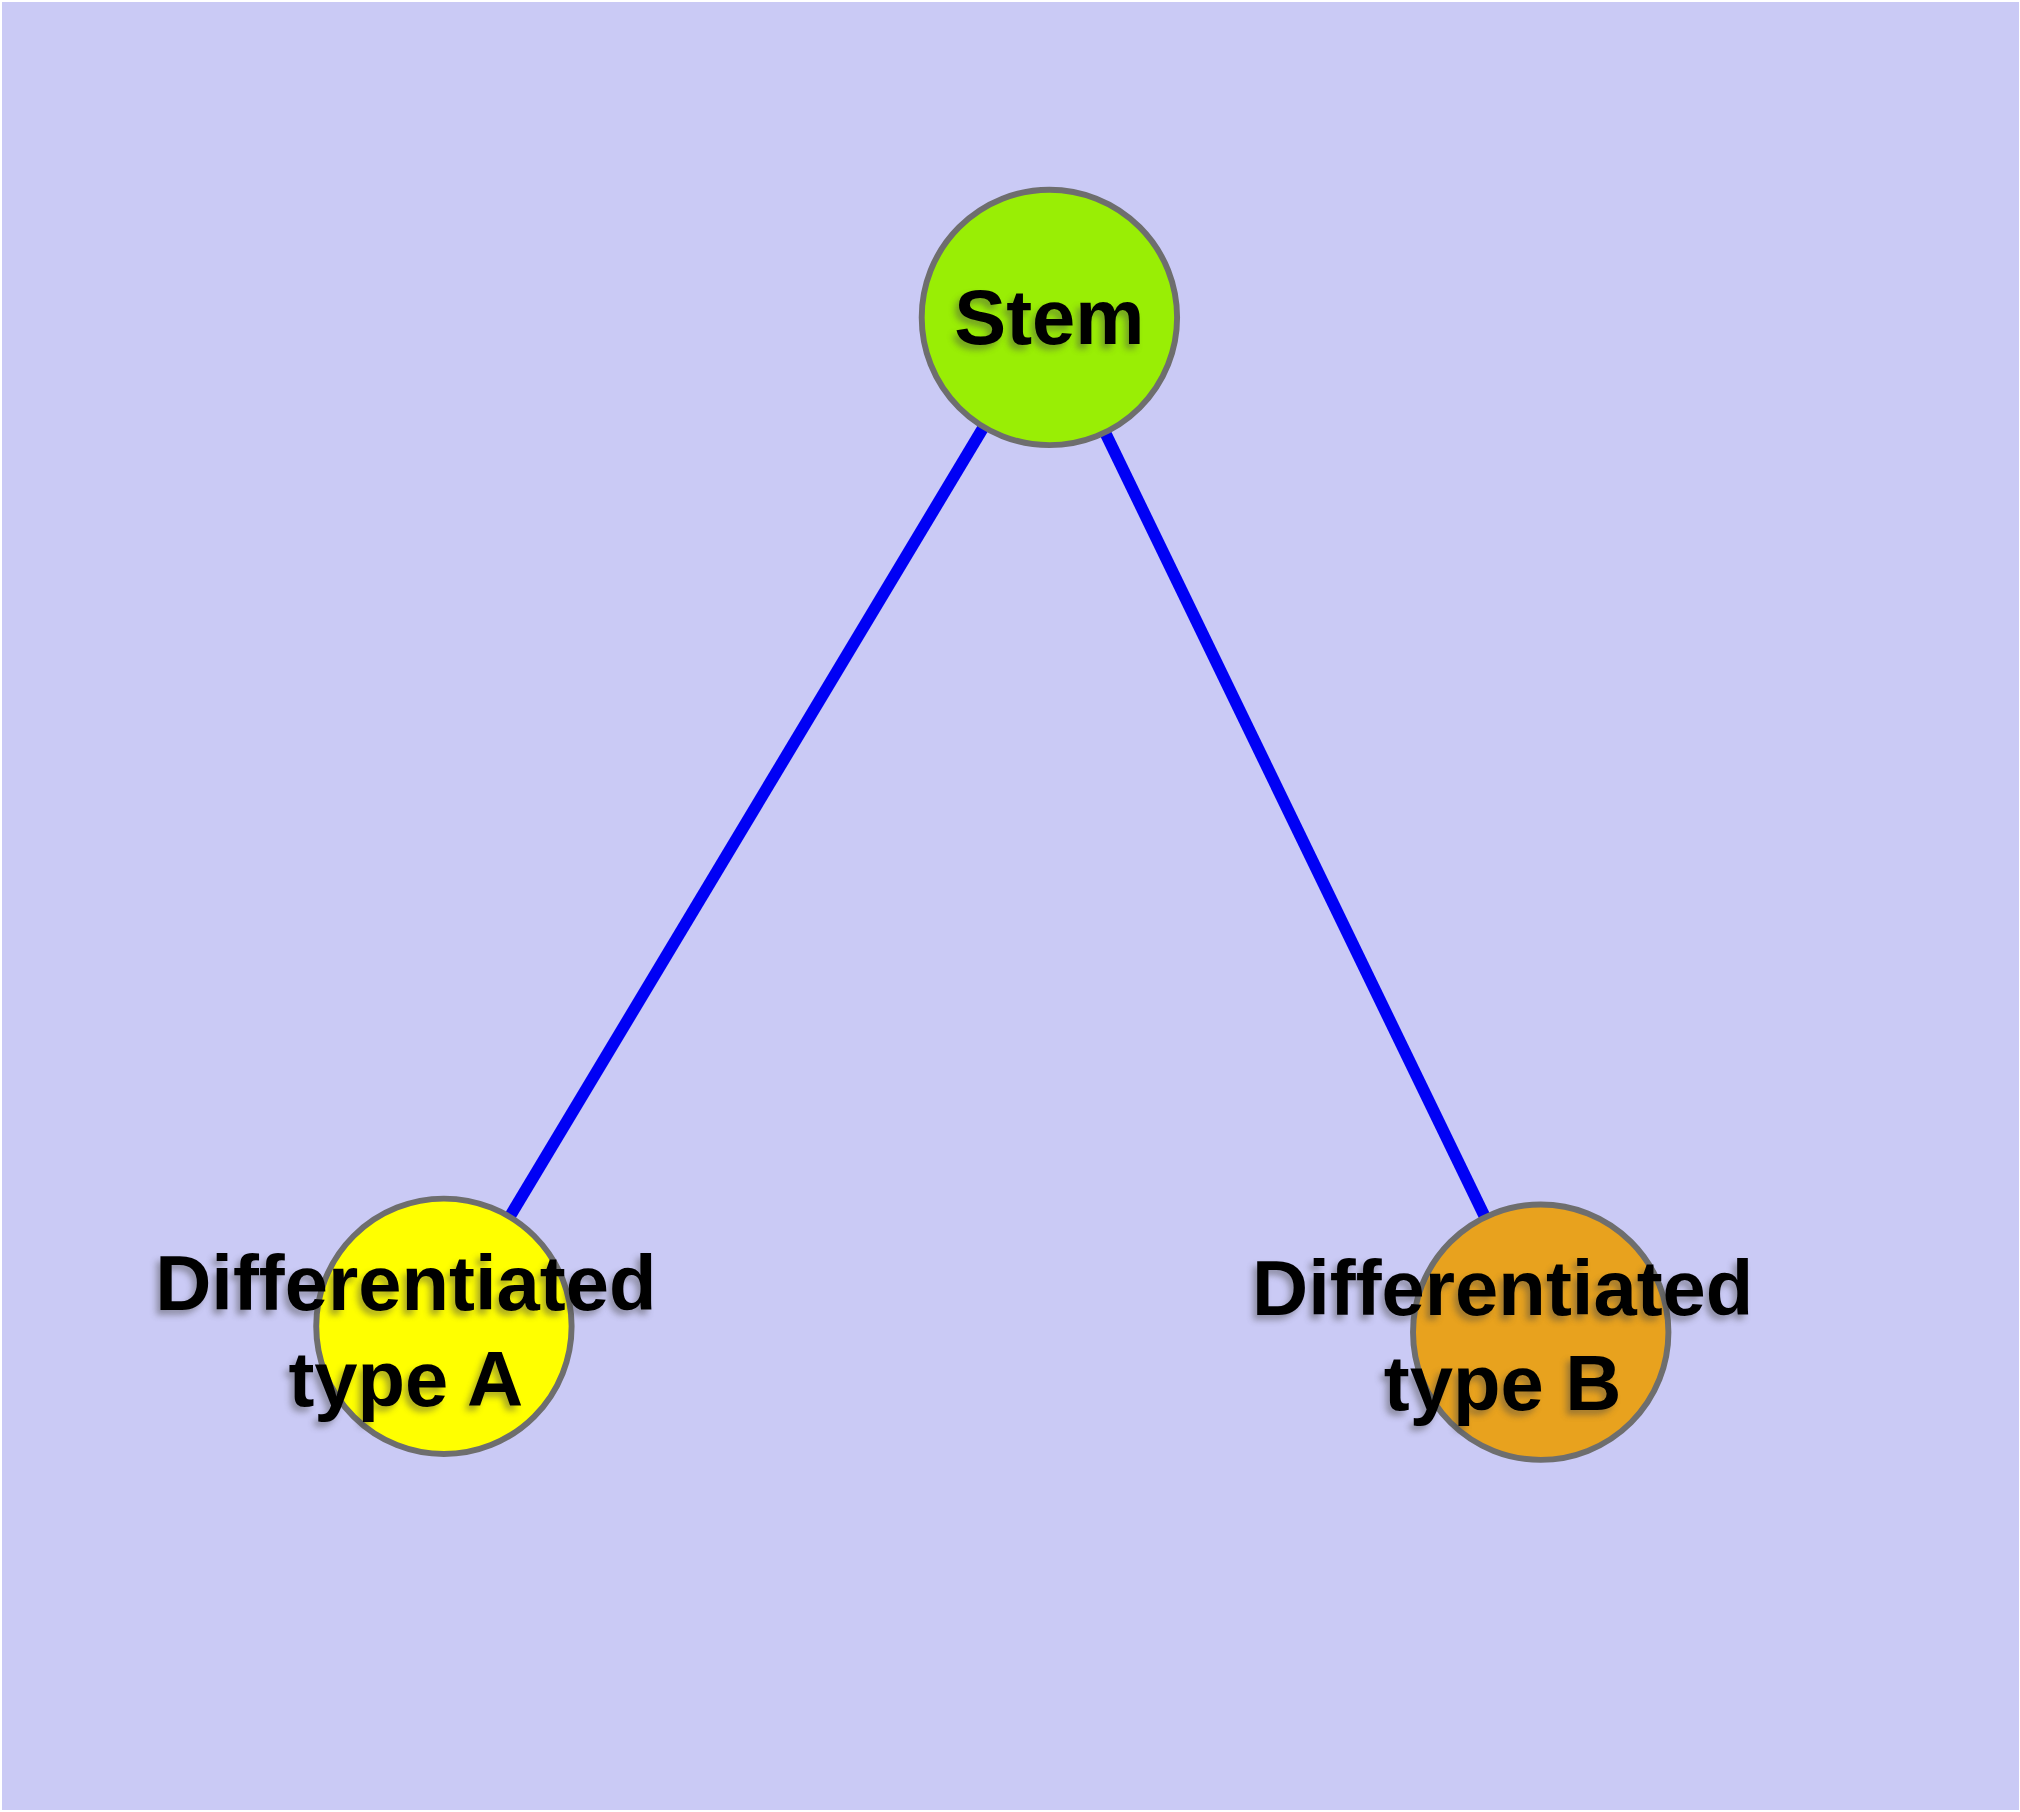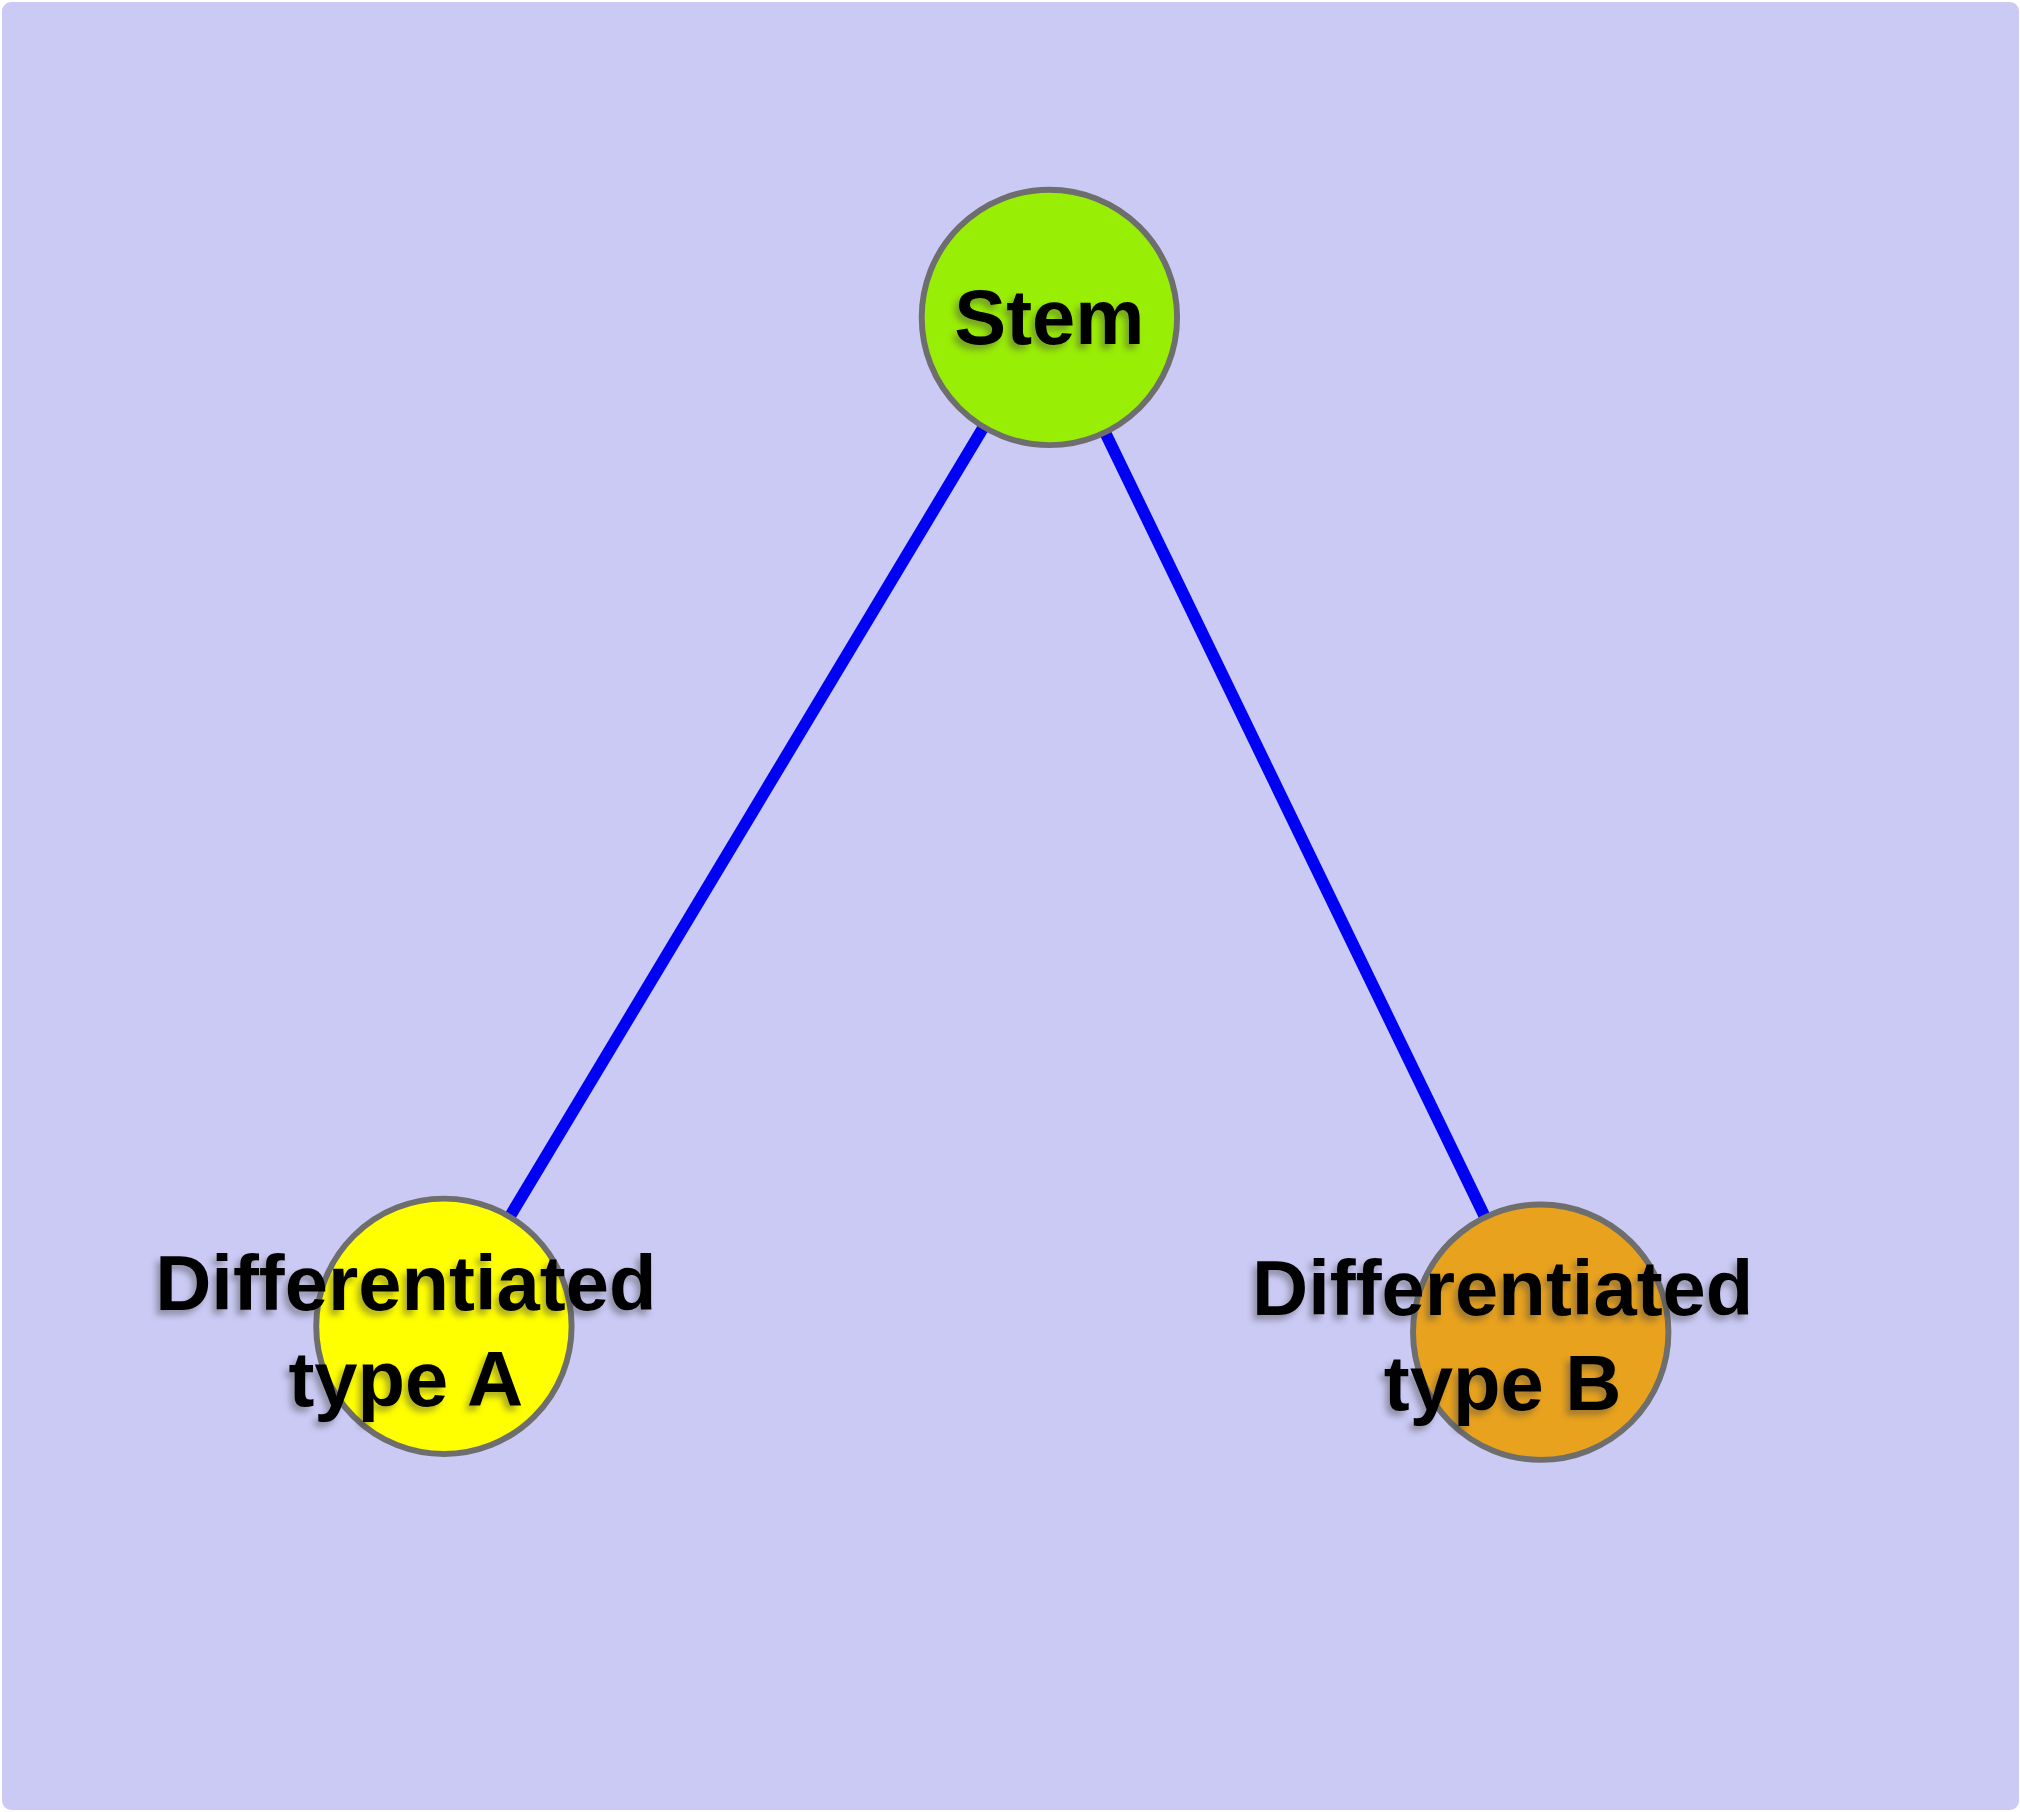--- a/index.html
+++ b/index.html
@@ -25,21 +25,21 @@
     font-weight: 700;
     font-size: 92px;
     fill: #000000;
     text-anchor: middle;
     text-shadow: -4px 5px 6px rgba(70, 70, 70, 0.45);
   }
 </style>
 </head>
 <body>
 
-<div class="canvas" style="background: rgb(202, 202, 245); border-radius: 11px;">
+<div class="canvas" style="background: rgb(202, 202, 245);">
   <svg viewBox="0 0 2384 2138" xmlns="http://www.w3.org/2000/svg">
     <g>
         <line x1="1238" y1="373" x2="522" y2="1566" stroke="#0000F5" stroke-width="14"></line>
         <line x1="1238" y1="373" x2="1819" y2="1573" stroke="#0000F5" stroke-width="14"></line>
       </g>
     <g>
         <circle cx="1238" cy="373" r="151" fill="#99EE05" stroke="#6E6E6E" stroke-width="7"></circle>
         <circle cx="522" cy="1566" r="151" fill="#FFFF00" stroke="#6E6E6E" stroke-width="7"></circle>
         <circle cx="1819" cy="1573" r="151" fill="#E8A21E" stroke="#6E6E6E" stroke-width="7"></circle>
       </g>

